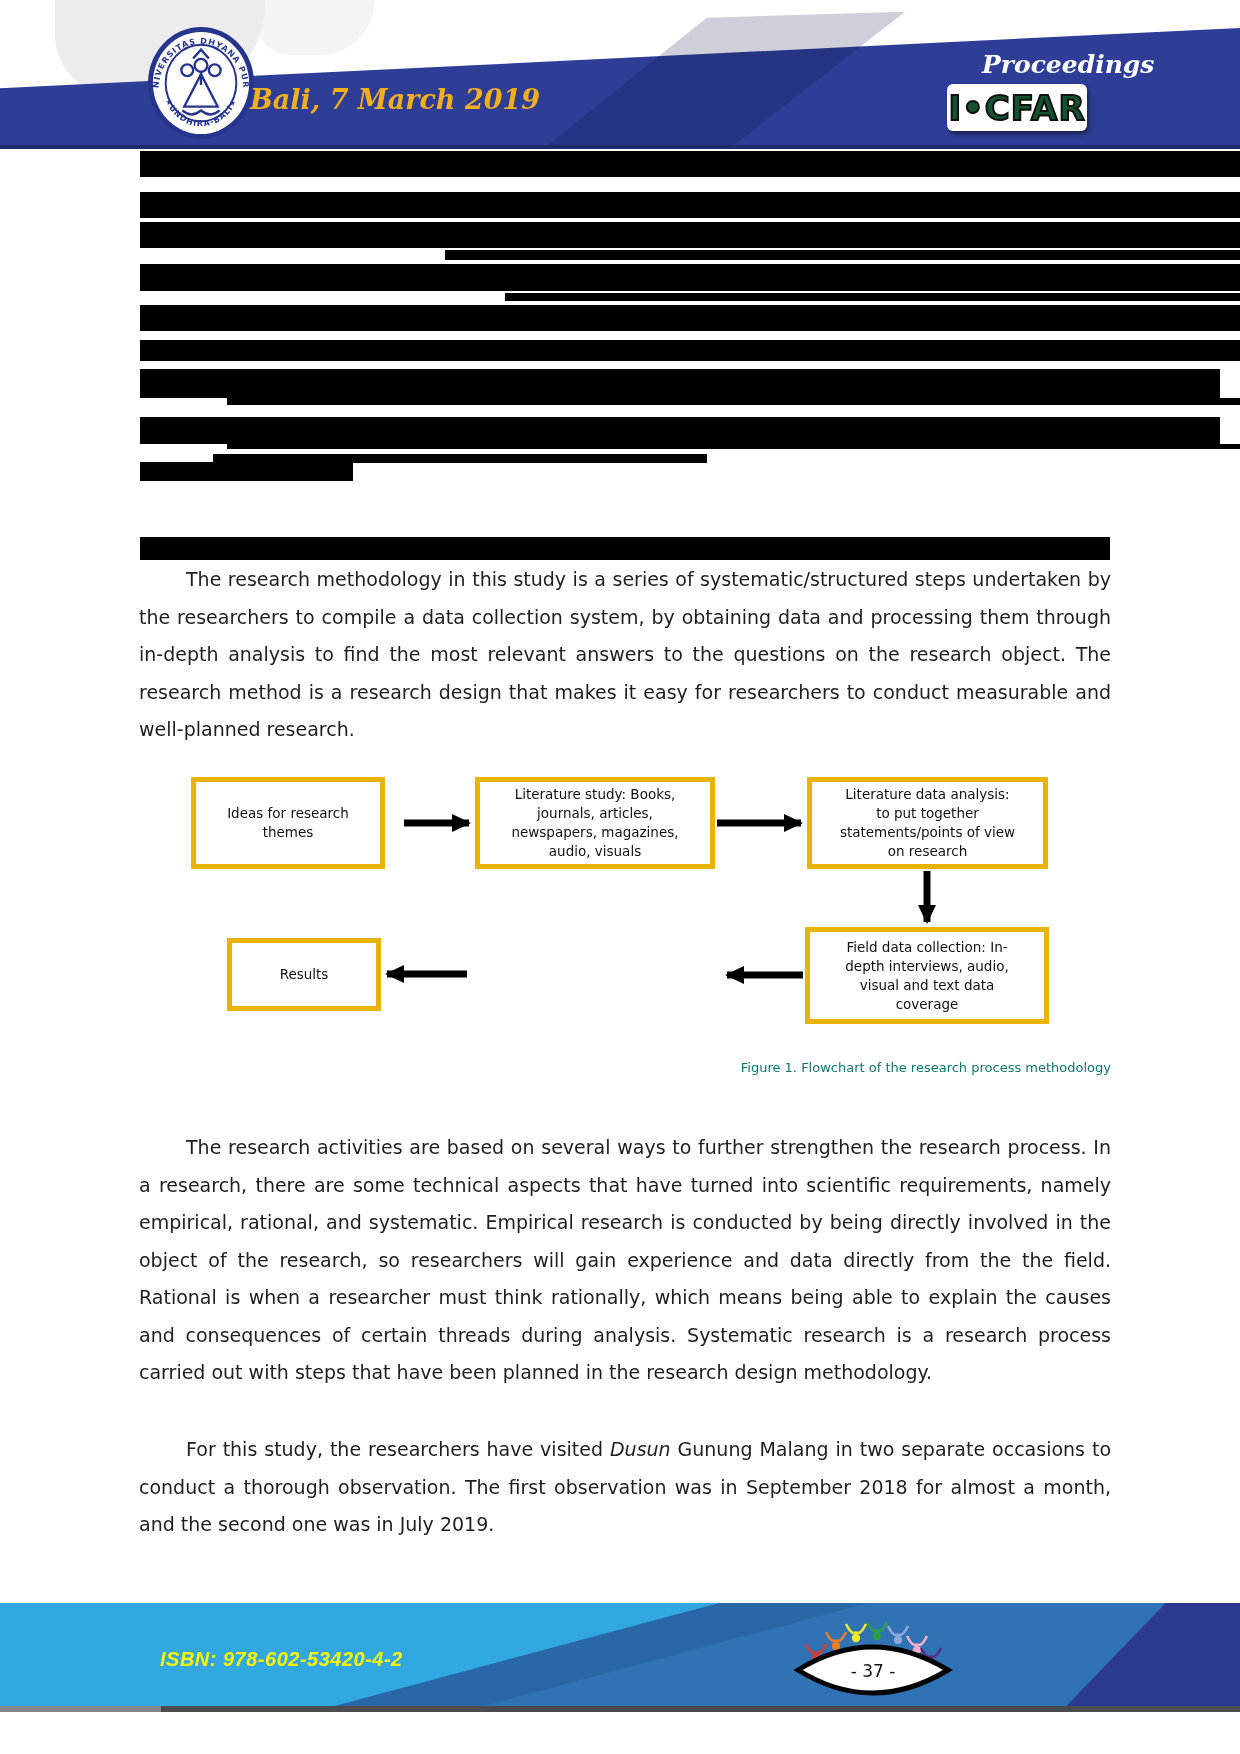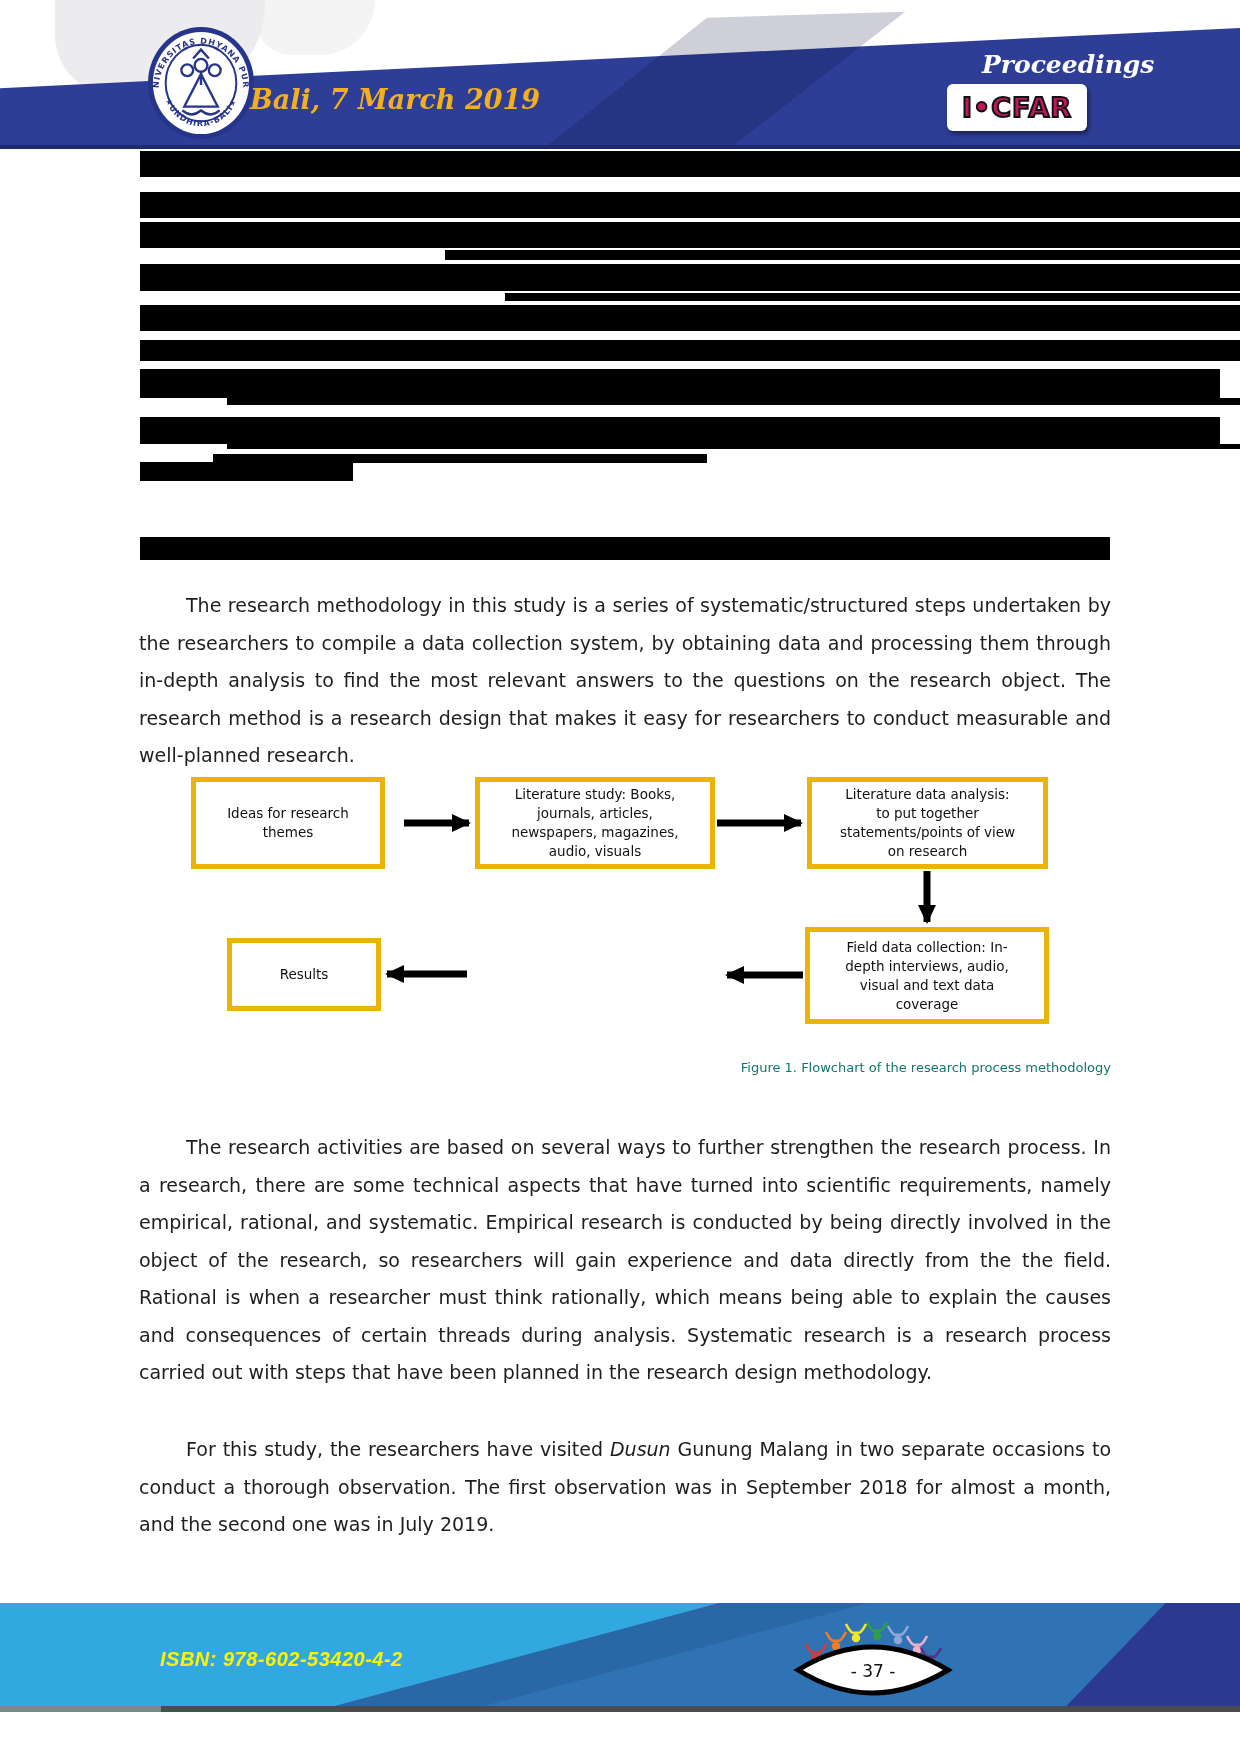--- a/index.html
+++ b/index.html
@@ -30,31 +30,31 @@
   #hdr-proceedings{
     position:absolute;left:942px;top:50px;z-index:5;color:#ffffff;
     font-family:"DejaVu Serif",serif;font-style:italic;font-weight:bold;font-size:25px;margin-left:40px;
   }
   #icfar{
     position:absolute;left:947px;top:84px;width:140px;height:47px;z-index:5;
     background:#ffffff;border-radius:6px;box-shadow:2px 3px 4px rgba(0,0,0,.45);
     display:flex;align-items:center;justify-content:center;
   }
   #icfar-text{
-    font-size:27px;font-weight:900;letter-spacing:1px;color:#be185d;
+    font-size:34px;font-weight:900;letter-spacing:1px;color:#14532d;
     -webkit-text-stroke:2px #111111;font-family:"DejaVu Sans",sans-serif;
   }
   
   .redaction-bar{position:absolute;background:#000;z-index:4;}
   
   .para{
     position:absolute;left:139px;width:972px;color:#1e1e1e;
     font-size:19px;line-height:37.5px;text-align:justify;text-indent:47px;
   }
-  #para1{top:568px;}
+  #para1{top:542px;}
   #para2{top:1110px;}
   #para3{top:1412px;}
   
   #flowchart{position:absolute;left:139px;top:760px;width:972px;height:290px;z-index:4;}
   .fbox{
     position:absolute;border:5px solid #eab308;background:#fff;box-sizing:border-box;
     display:flex;align-items:center;justify-content:center;text-align:center;
     font-size:13.5px;line-height:19px;color:#111;white-space:pre-line;padding:2px 4px;
   }
   #fbox-ideas{left:52px;top:17px;width:194px;height:92px;}

